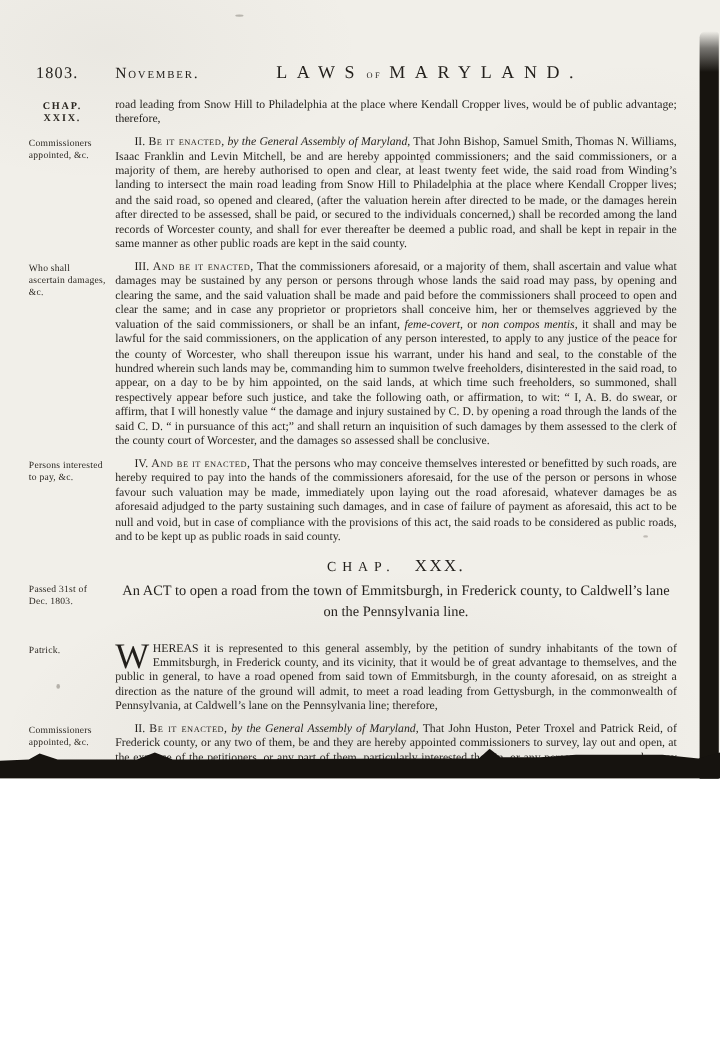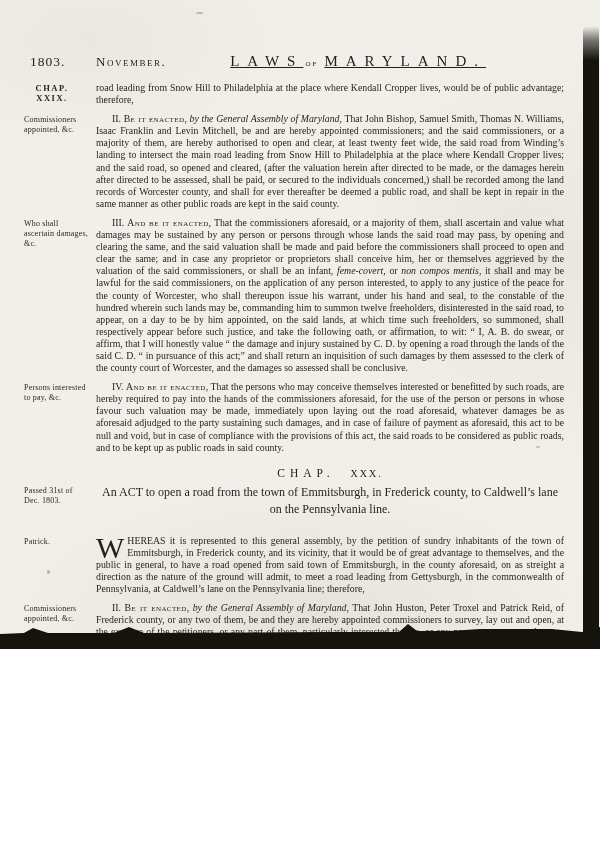--- a/index.html
+++ b/index.html
@@ -20,21 +20,21 @@
 
   
   .masthead {
     display:grid; grid-template-columns:64px 1fr; column-gap:8px;
     align-items:baseline; margin-bottom:12px;
   }
   .masthead .year { font-size:13.5px; letter-spacing:1px; padding-left:6px; }
   .masthead .right { display:flex; align-items:baseline; }
   .masthead .month { font-variant:small-caps; font-size:13px; letter-spacing:1.5px; }
   .masthead .law-title { flex:1; text-align:center; white-space:nowrap; padding-right:14px; }
-  .law-title .big { font-size:15px; letter-spacing:8px;text-decoration:underline; }
+  .law-title .big { font-size:15px; letter-spacing:8px; }
   .law-title .of  { font-size:10.5px; font-variant:small-caps; letter-spacing:2px; margin:0 6px 0 2px; }
 
   
   .row { display:grid; grid-template-columns:64px 1fr; column-gap:8px; margin-bottom:7px; }
   .margin-note {
     font-size:8px; line-height:9.8px; letter-spacing:0.2px;
     padding-top:2px; color:#2a2620; white-space:pre-line;
   }
   .margin-note.chap {
     font-weight:bold; text-align:center; letter-spacing:1.5px; font-size:8.5px; padding-right:8px;
@@ -48,21 +48,21 @@
   .para.indent { text-indent:16px; }
   .s-i  { font-style:italic; }
   .s-sc { font-variant:small-caps; letter-spacing:0.4px; }
   .s-dropcap {
     float:left; font-size:30px; line-height:23px; padding:1px 3px 0 0;
   }
 
   .row.chap_heading { margin-bottom:3px; }
   .row.chap_heading .body-col { text-align:center; padding-top:2px; }
   .chap-label { font-size:11.5px; letter-spacing:5px; margin-right:16px; }
-  .chap-num   { font-size:10px; letter-spacing:2px; }
+  .chap-num   { font-size:14px; letter-spacing:2px; }
 
   .row.act_title { margin-bottom:16px; }
   .act-title {
     display:block; text-align:center; font-size:12px; line-height:17.5px; padding:0 4px;
   }
 
   
   .edge-right {
     position:absolute; top:26px; right:1px; width:16px; height:841px;
     background:linear-gradient(180deg, rgba(21,19,16,0) 0, rgba(21,19,16,0.55) 14px, #17140f 34px);

